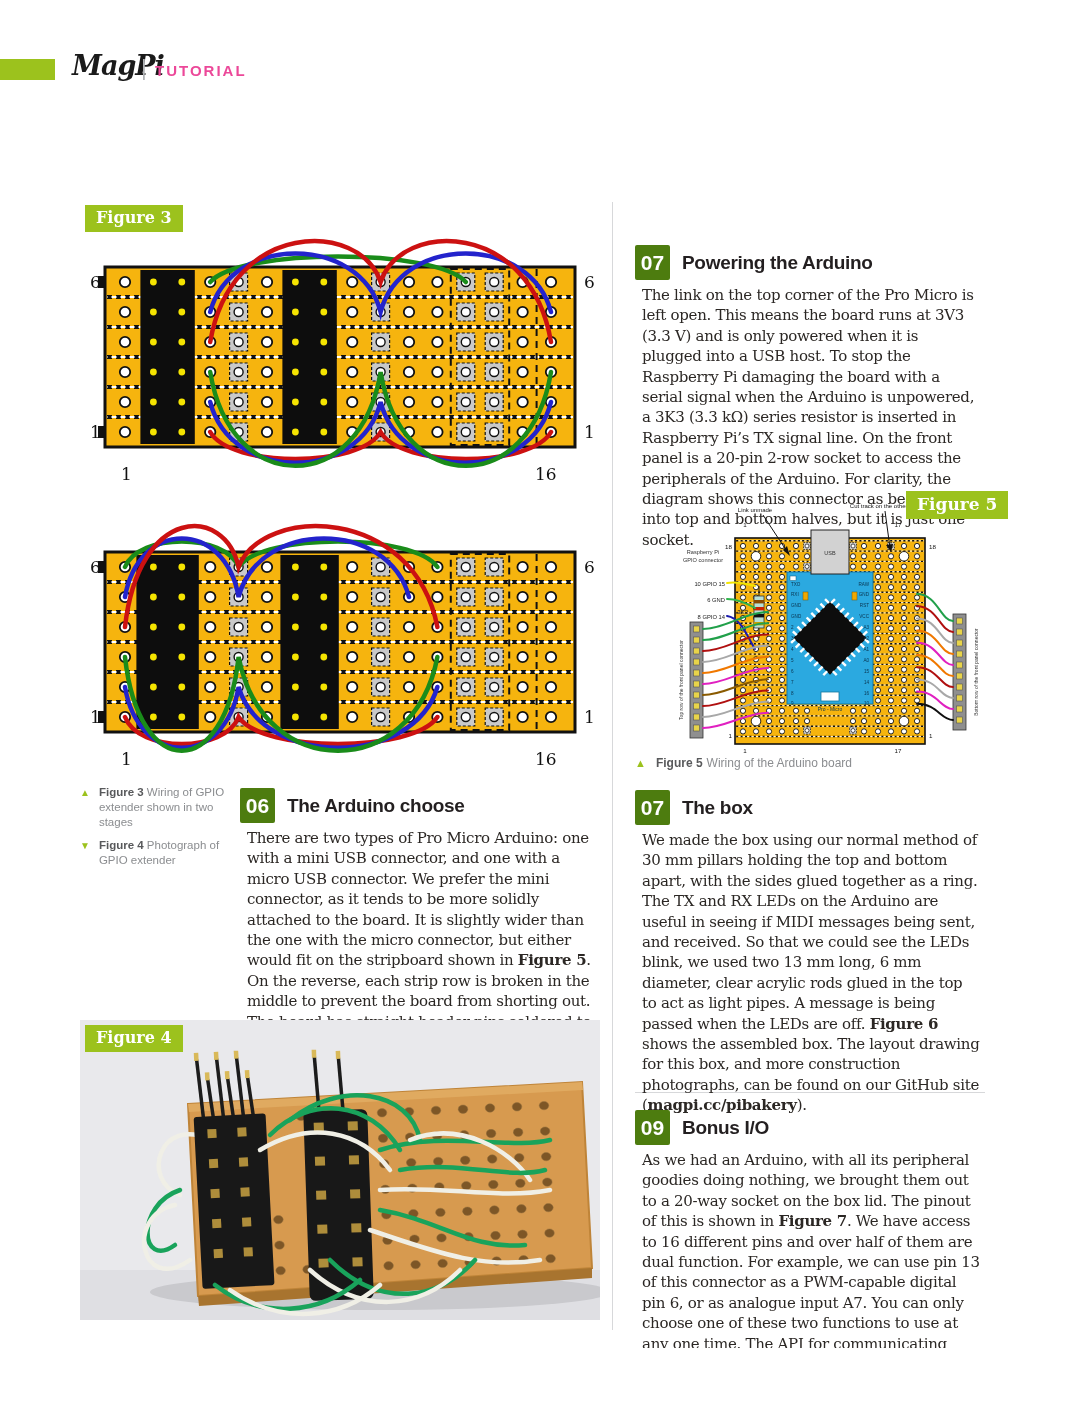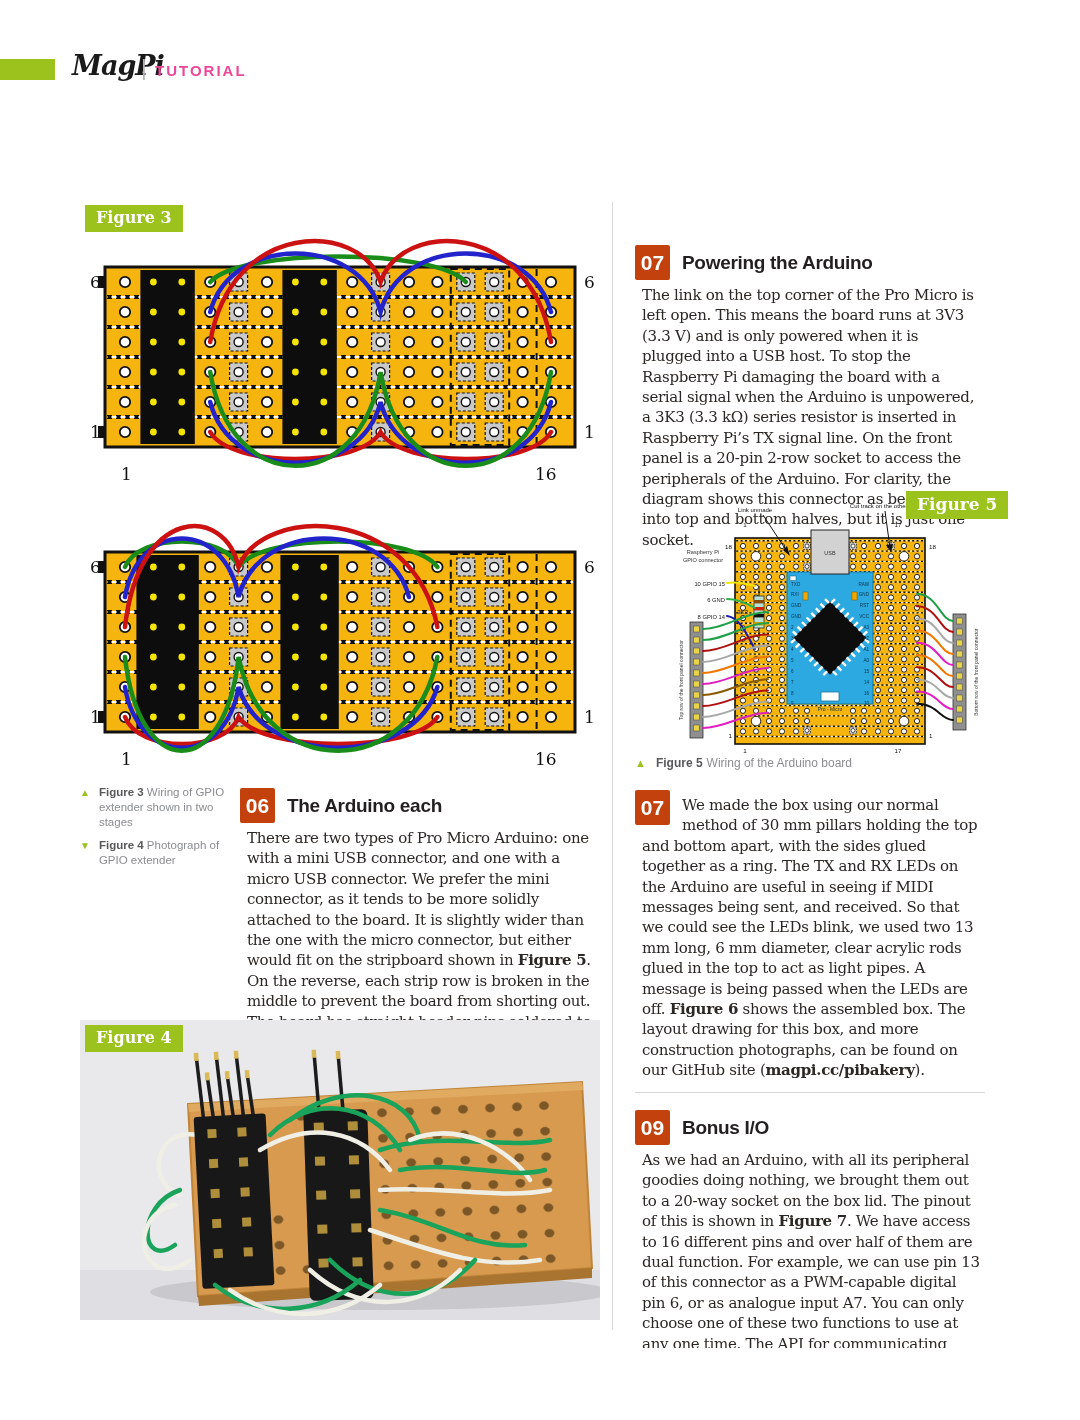--- a/index.html
+++ b/index.html
@@ -11,21 +11,21 @@
   .logo{left:72px;top:50px;font-family:"DejaVu Serif",serif;font-style:italic;font-weight:bold;
         font-size:27px;color:#1a1a1a;letter-spacing:-1px;}
   .hdr-sep{left:141px;top:55px;font-family:"Liberation Sans",sans-serif;font-size:22px;color:#b1b3b6;font-weight:300;}
   .tutorial{left:155px;top:62px;font-family:"Liberation Sans",sans-serif;font-weight:bold;
             font-size:15px;letter-spacing:2px;color:#ec4899;}
   
   .fig-tab{background:#9cc21d;color:#ffffff;font-family:"DejaVu Serif",serif;font-weight:bold;
            font-size:16px;padding:3px 11px 5px 11px;}
   
   .section{position:absolute;}
-  .num-box{float:left;width:35px;height:35px;background:#c2410c;border-radius:2px;color:#fff;
+  .num-box{float:left;width:35px;height:35px;background:#4d7c0f;border-radius:2px;color:#fff;
            font-family:"Liberation Sans",sans-serif;font-weight:bold;font-size:21px;
            display:flex;align-items:center;justify-content:center;margin:2px 12px 4px 0;}
   .section h3{margin:8px;padding:1px 0 3px 0;font-family:"Liberation Sans",sans-serif;
               font-weight:bold;font-size:19px;color:#231f20;letter-spacing:-0.3px;}
   .section p{margin:7px;font-size:15px;line-height:20.4px;letter-spacing:-0.3px;color:#2b2724;}
   .section p span.b{font-weight:bold;}
   
   .fig-caption{position:absolute;width:160px;font-family:"Liberation Sans",sans-serif;
                font-size:11.5px;line-height:15px;color:#8b8d90;display:flex;}
   .fig-caption .tri{color:#9cc21d;font-size:10px;margin-right:9px;line-height:15px;}
@@ -367,21 +367,21 @@
     <span class="tri">▲</span>
     <span><b>Figure 3</b><span> Wiring of GPIO extender shown in two stages</span></span>
   </div>
   <div class="fig-caption" style="left:80px;top:838px">
     <span class="tri">▼</span>
     <span><b>Figure 4</b><span> Photograph of GPIO extender</span></span>
   </div>
 
   <div class="section" style="left:240px;top:786px;width:362px">
     <div class="num-box">06</div>
-    <h3>The Arduino each</h3>
+    <h3>The Arduino choose</h3>
     <p><span>There are two types of Pro Micro Arduino: one with a mini USB connector, and one with a micro USB connector. We prefer the mini connector, as it tends to be more solidly attached to the board. It is slightly wider than the one with the micro connector, but either would fit on the stripboard shown in </span><span class="b">Figure 5</span><span>. On the reverse, each strip row is broken in the middle to prevent the board from shorting out. The board has straight header pins soldered to it and there is a matching socket soldered to the stripboard.</span></p>
   </div>
 
   <svg id="photo" class="abs" style="left:80px;top:1020px;width:520px;height:300px" viewBox="0 0 520 300">
       <rect x="0" y="0" width="520" height="300" fill="#e9e9ec"></rect>
       <rect x="0" y="250" width="520" height="50" fill="#dfdfe3"></rect>
       <ellipse cx="300" cy="272" rx="230" ry="18" fill="#c9c9cd"></ellipse>
       <polygon points="108,84 502,62 512,248 118,276" fill="#d79a4f" stroke="#bf8438" stroke-width="2"></polygon>
       <polygon points="118,276 512,248 512,258 119,286" fill="#a8742f"></polygon>
       <polygon points="108,84 502,62 503,70 109,92" fill="#e0aa60"></polygon>
@@ -912,20 +912,21 @@
   </svg>
   <div class="abs fig-tab" style="left:906px;top:491px;font-size:17px">Figure 5</div>
   <div class="fig5-caption">
     <span class="tri">▲</span>
     <b>Figure 5</b>
     <span>Wiring of the Arduino board</span>
   </div>
 
   <div class="section" style="left:635px;top:788px;width:352px">
     <div class="num-box">07</div>
+    <h3>The box</h3>
     <p><span>We made the box using our normal method of 30 mm pillars holding the top and bottom apart, with the sides glued together as a ring. The TX and RX LEDs on the Arduino are useful in seeing if MIDI messages being sent, and received. So that we could see the LEDs blink, we used two 13 mm long, 6 mm diameter, clear acrylic rods glued in the top to act as light pipes. A message is being passed when the LEDs are off. </span><span class="b">Figure 6</span><span> shows the assembled box. The layout drawing for this box, and more construction photographs, can be found on our GitHub site (</span><span class="b">magpi.cc/pibakery</span><span>).</span></p>
   </div>
 
   <div class="section" style="left:635px;top:1108px;width:352px">
     <div class="num-box">09</div>
     <h3>Bonus I/O</h3>
     <p><span>As we had an Arduino, with all its peripheral goodies doing nothing, we brought them out to a 20-way socket on the box lid. The pinout of this is shown in </span><span class="b">Figure 7</span><span>. We have access to 16 different pins and over half of them are dual function. For example, we can use pin 13 of this connector as a PWM-capable digital pin 6, or as analogue input A7. You can only choose one of these two functions to use at any one time. The API for communicating with these peripherals is shown in </span><span class="b">Figure 8</span><span>.</span></p>
   </div>
 
   <div class="abs footer">

